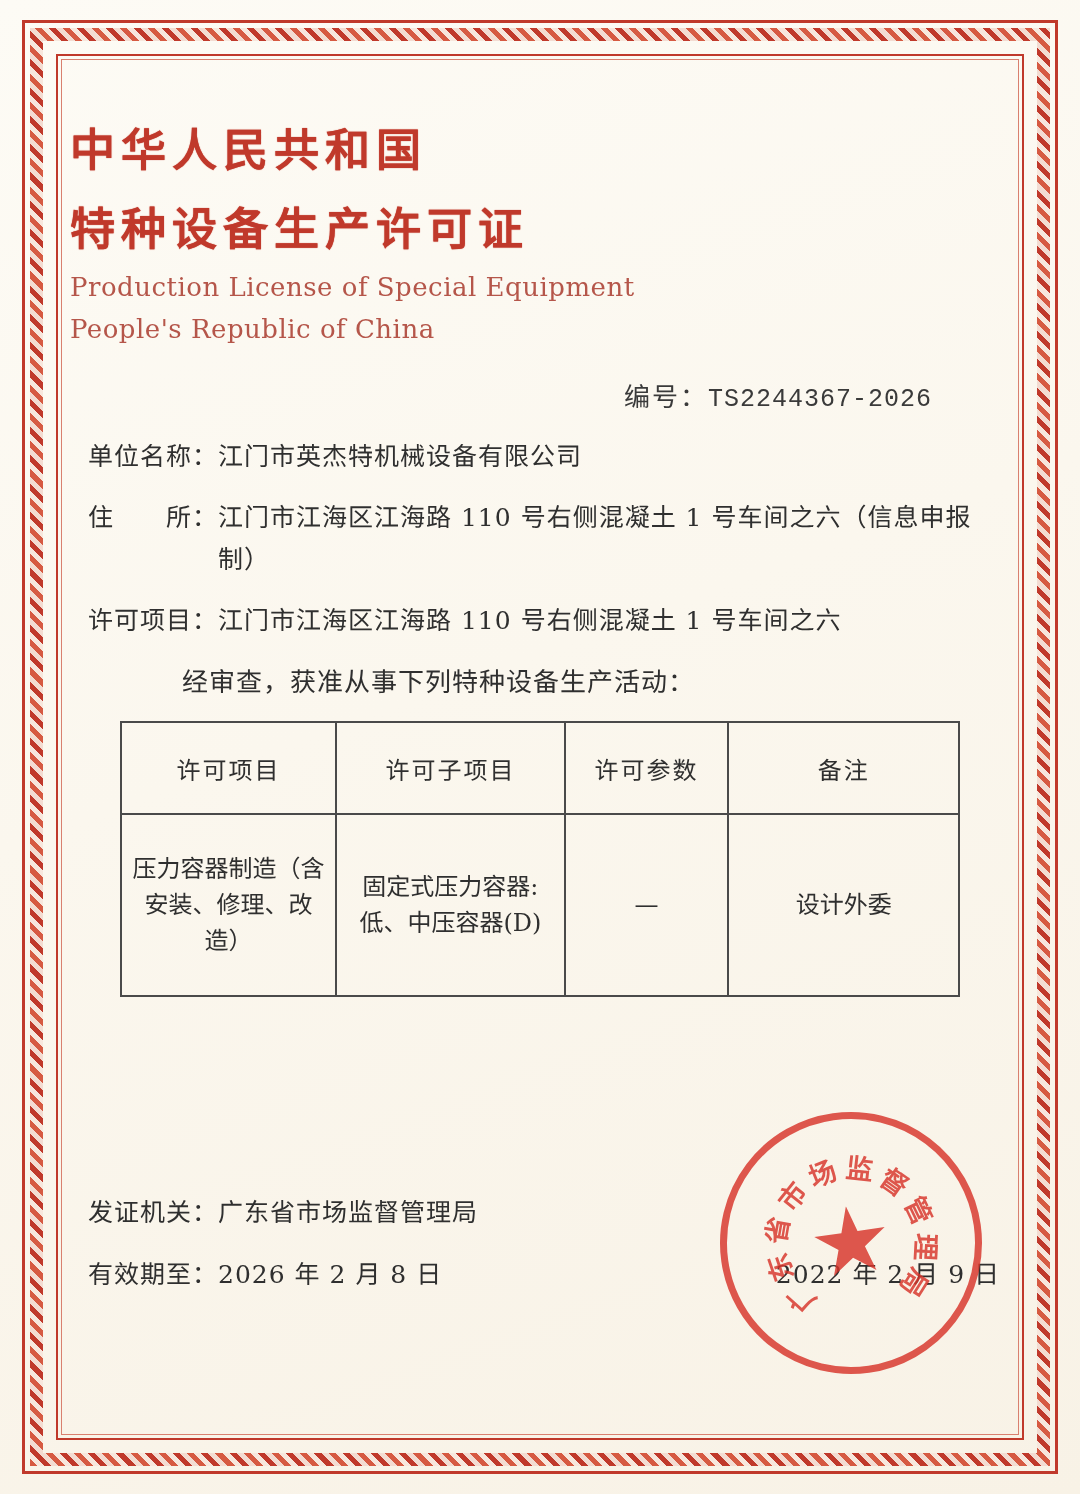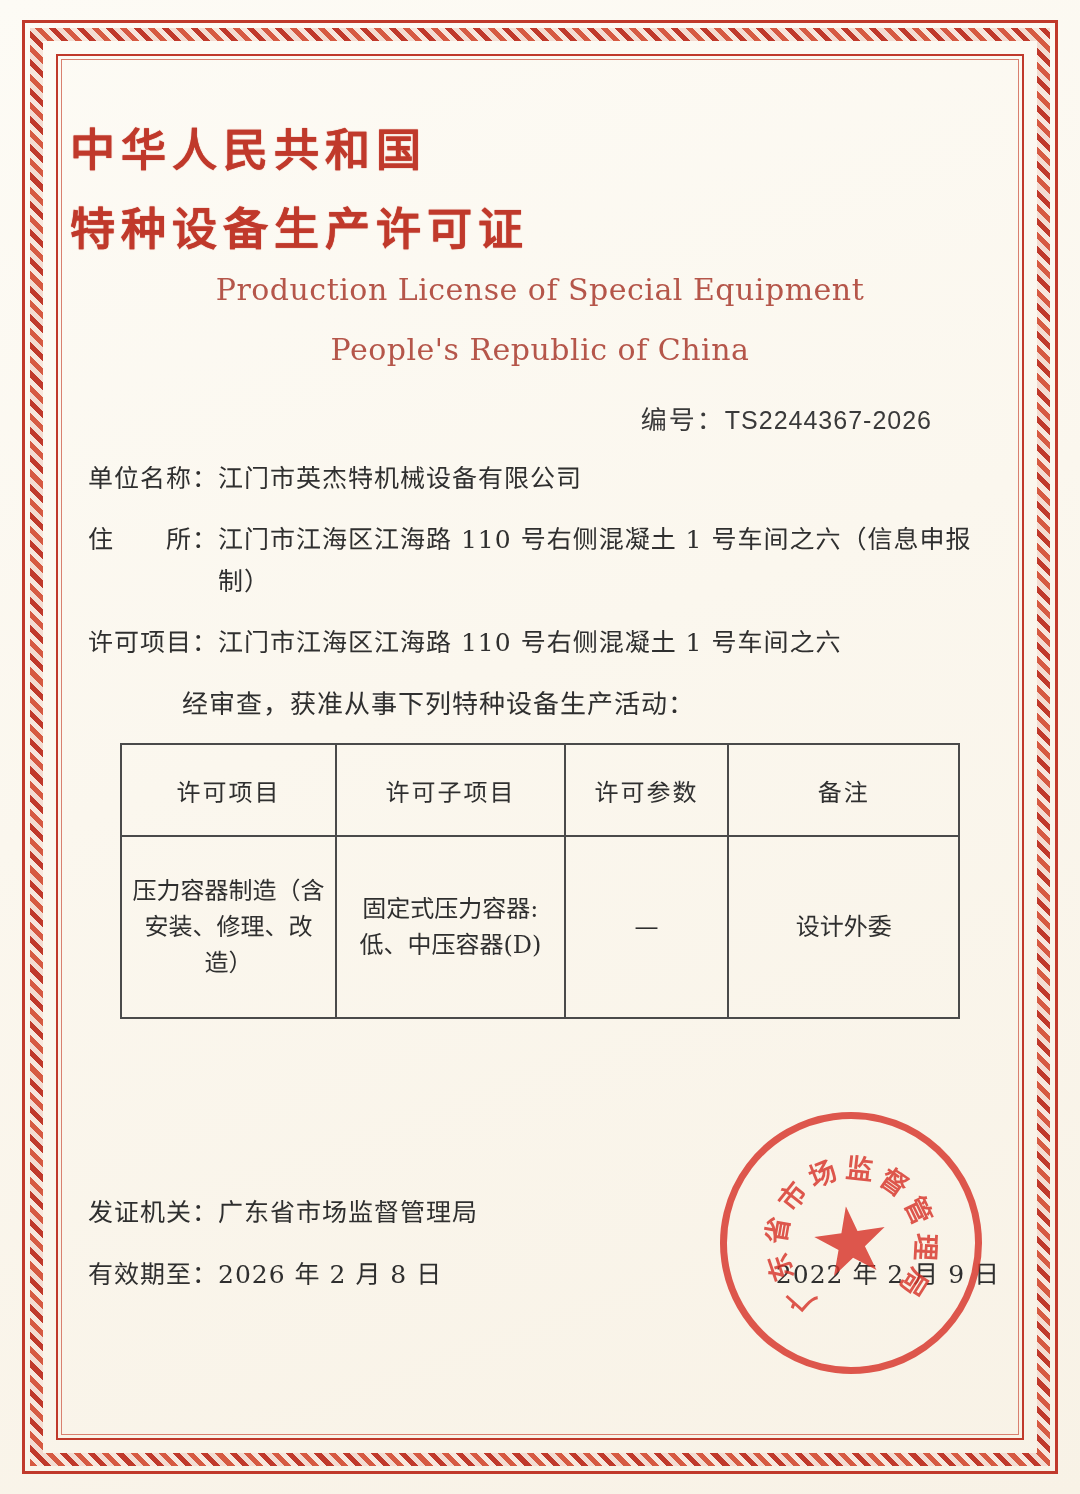--- a/index.html
+++ b/index.html
@@ -65,40 +65,40 @@
     font-size: 45px;
     margin-top: 46px;
     text-shadow: 0 0 1px #c0392b;
   }
   .title-cn2 {
     font-size: 45px;
     margin-top: 14px;
     text-shadow: 0 0 1px #c0392b;
   }
   .title-en1, .title-en2 {
-    text-align: center;
+    text-align: left;
     color: #b5564a;
-    font-size: 30px;
+    font-size: 26px;
     font-family: "DejaVu Serif", "Liberation Serif", serif;
     letter-spacing: 0.5px;
   }
   .title-en1 { margin-top: 14px; }
-  .title-en2 { margin-top: 25px; }
+  .title-en2 { margin-top: 12px; }
 
   
   .serial-row {
     margin-top: 32px;
     text-align: right;
     padding-right: 78px;
     font-size: 26px;
     color: #3a3a3a;
   }
   .serial-label { letter-spacing: 2px; }
   .serial-value {
-    font-family: Liberation Sans, sans-serif;
+    font-family: Liberation Mono, monospace;
     letter-spacing: 1px;
     font-size: 25px;
   }
 
   
   .info {
     margin-top: 22px;
     padding-left: 18px;
     font-size: 25px;
     color: #2f2f2f;

